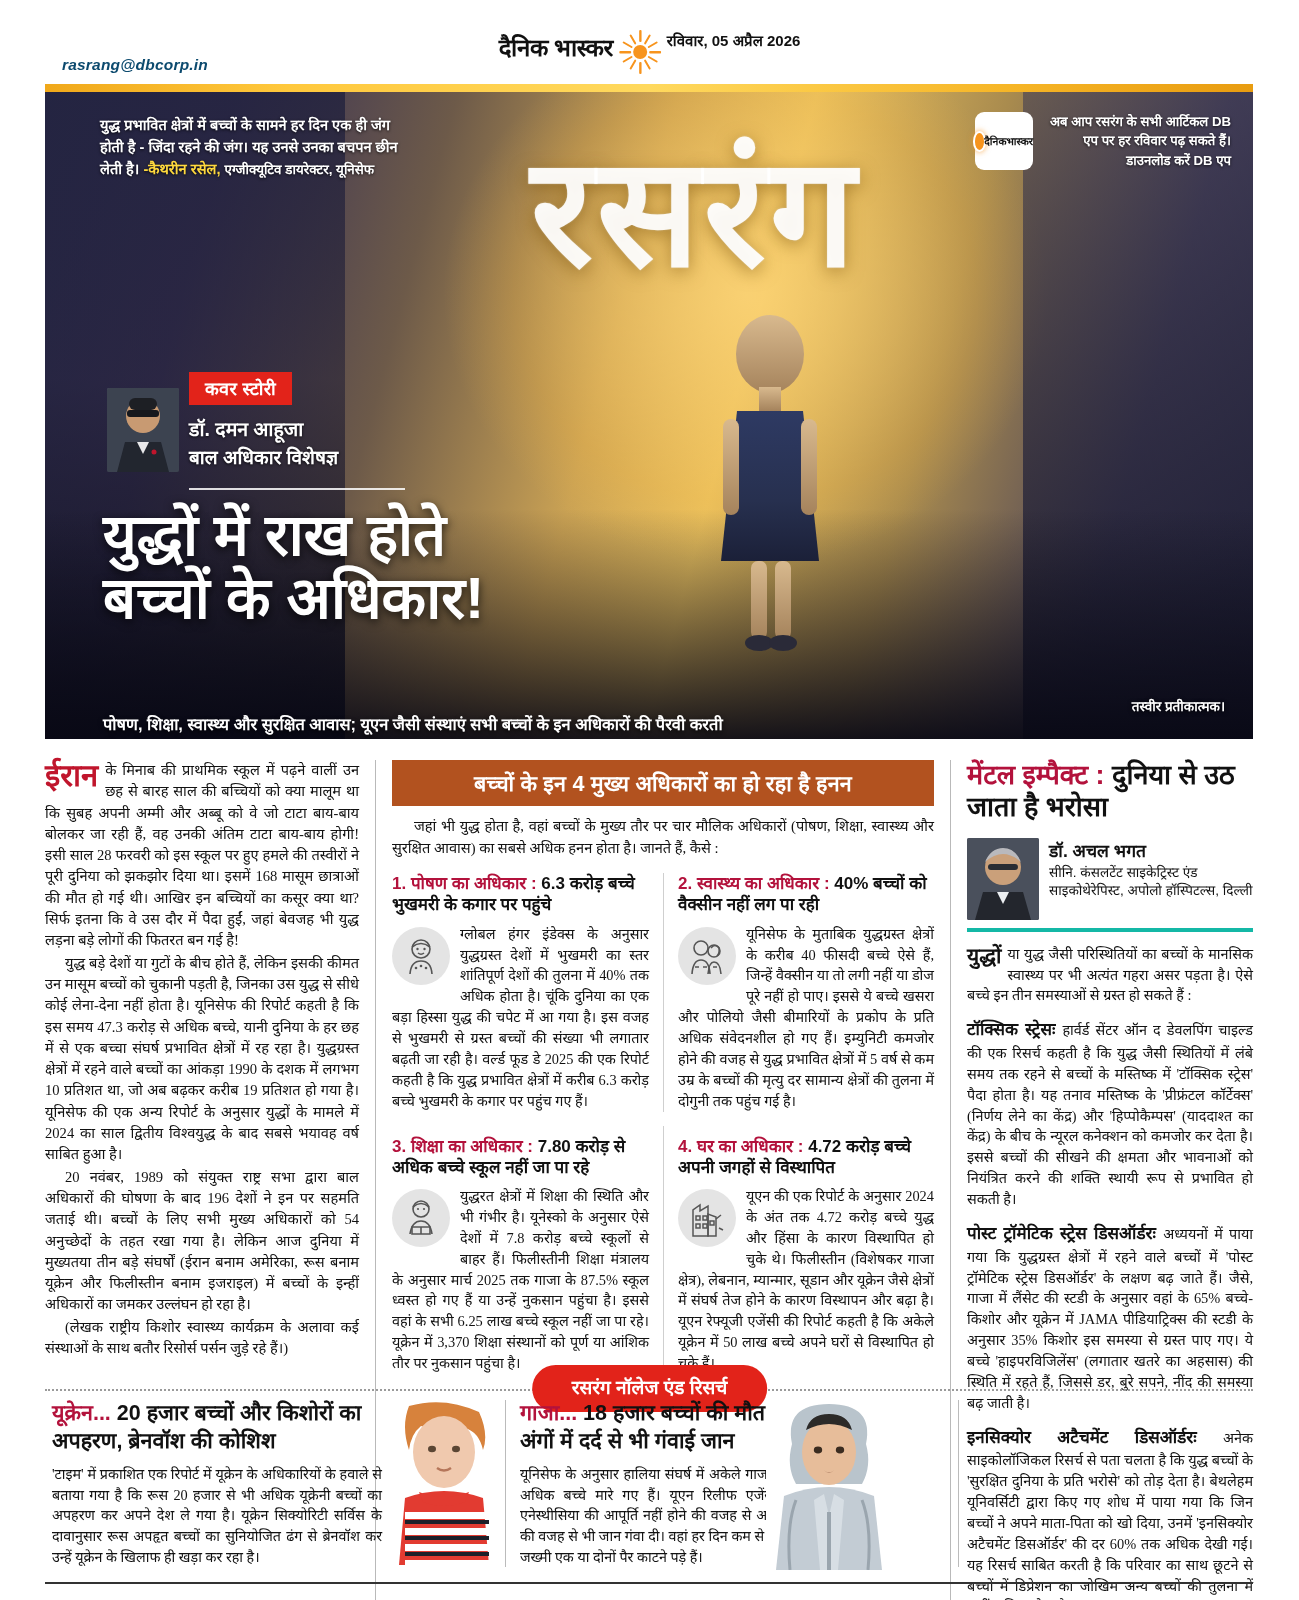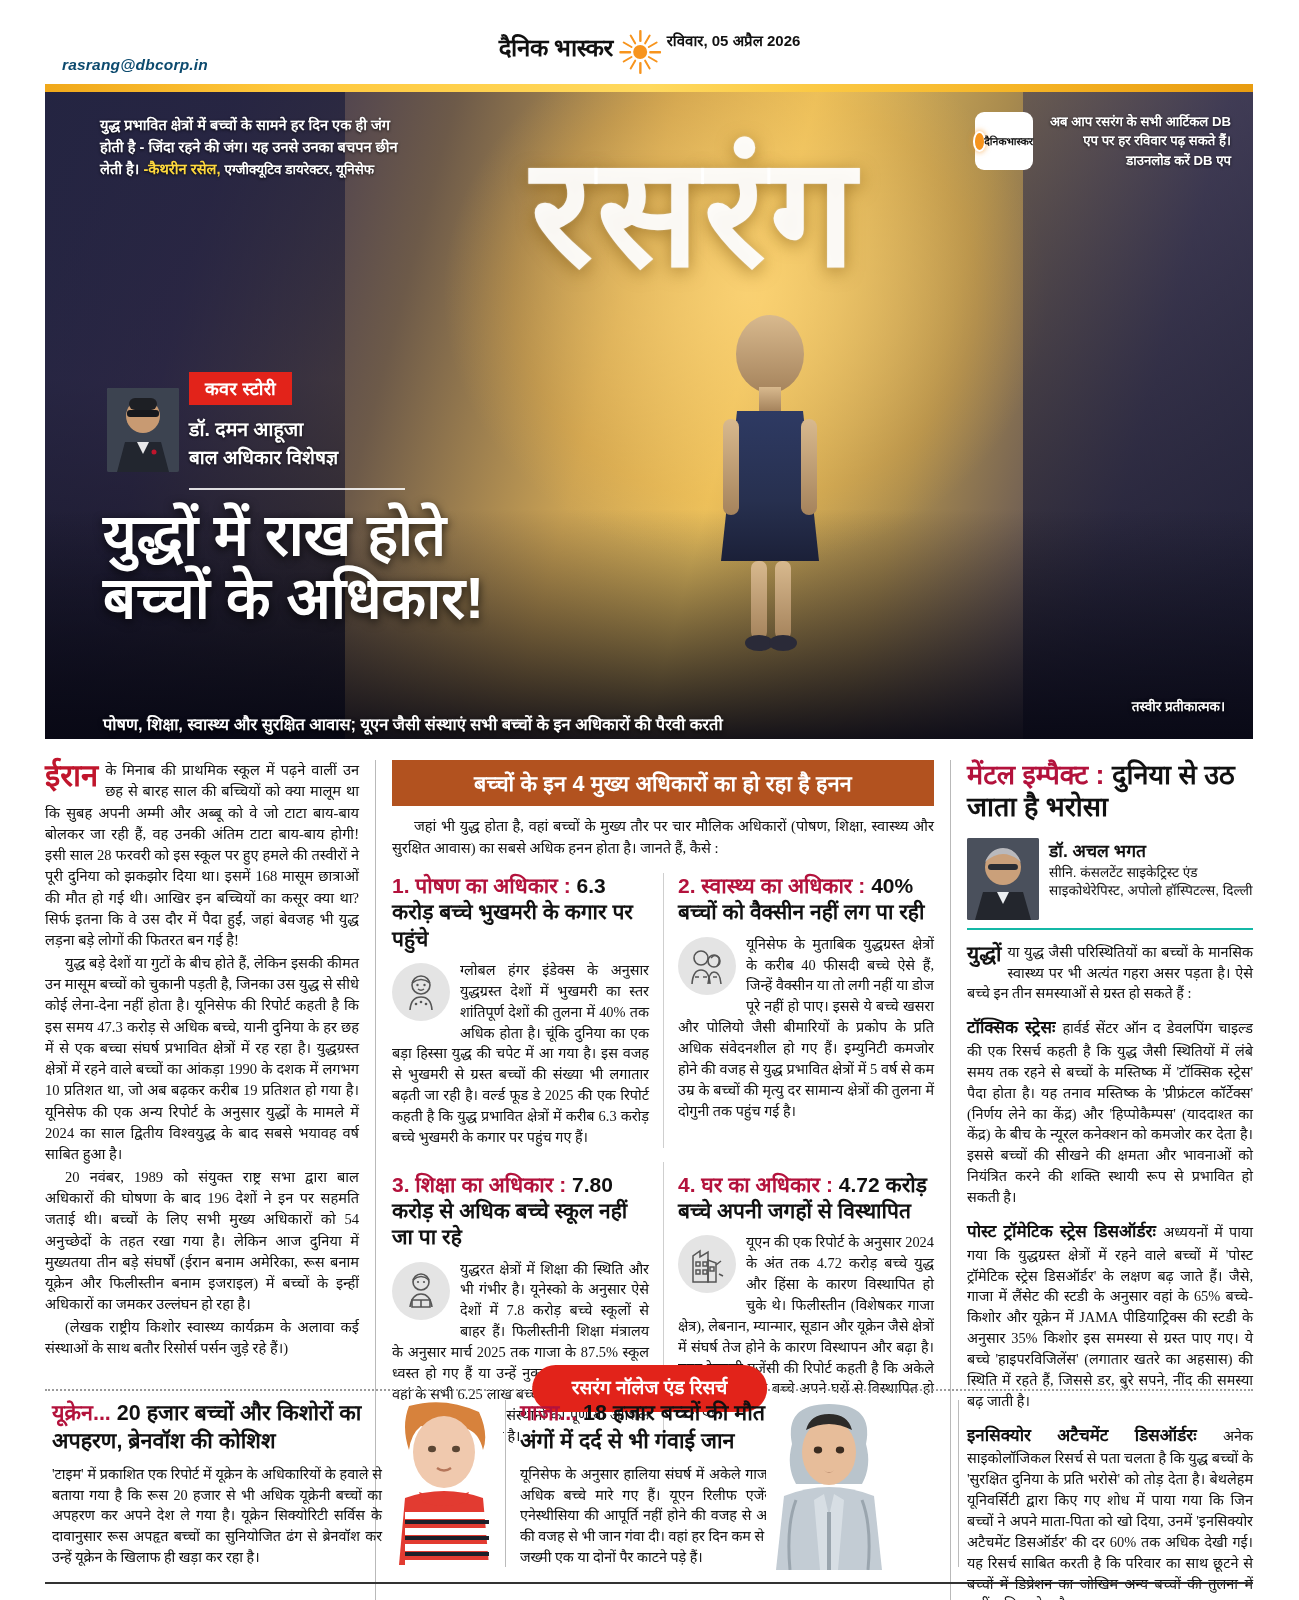--- a/index.html
+++ b/index.html
@@ -176,40 +176,40 @@
   .mid-intro {
     font-family: "Liberation Serif", serif; font-size: 14.6px; line-height: 1.48;
     color:#111; text-align: justify; margin-top: 10px; text-indent: 22px;
   }
   .rights-grid { display: flex; flex-wrap: wrap; margin-top: 14px; }
   .right-cell { width: 50%; padding-right: 14px; }
   .right-cell.r2 { padding-right: 0; padding-left: 14px; border-left: 1px solid #cfcfcf; }
   .right-cell.bottom { margin-top: 14px; padding-top: 10px; }
   .rc-title {
     font-family: "Liberation Sans", sans-serif; font-weight: bold;
-    font-size: 21px; line-height: 1.25; color: #111; margin-bottom: 8px;
+    font-size: 17px; line-height: 1.25; color: #111; margin-bottom: 8px;
   }
   .rc-title .red { color: #b3123c; }
   .rc-icon {
     width: 58px; height: 58px; border-radius: 50%; background: #e4e4e4;
     float: left; margin: 3px 10px 2px 0; display: flex; align-items: center; justify-content: center;
   }
   .rc-body {
     font-family: "Liberation Serif", serif; font-size: 14.4px; line-height: 1.45;
     color: #111; text-align: justify;
   }
 
   
   .mi-title {
     font-family: "Liberation Sans", sans-serif; font-weight: bold;
     font-size: 27px; line-height: 1.18; color: #111;
   }
   .mi-title .red { color: #b3123c; }
   .mi-author { display: flex; gap: 10px; margin-top: 14px; align-items: flex-start;
-               border-bottom: 2px solid #14b8a6; padding-bottom: 8px; }
+               border-bottom: 4px solid #14b8a6; padding-bottom: 8px; }
   .mi-photo { width: 72px; height: 82px; flex: none; background: linear-gradient(160deg,#6a7080,#2d323d); border-radius:2px; overflow:hidden; position:relative;}
   .mi-a-name { font-family:"Liberation Sans",sans-serif; font-weight:bold; font-size:17.5px; color:#111; }
   .mi-a-role { font-family:"Liberation Sans",sans-serif; font-size:13.6px; color:#111; line-height:1.35; margin-top:2px;}
   .mi-p {
     font-family:"Liberation Serif",serif; font-size:14.4px; line-height:1.45; color:#111;
     text-align: justify; margin-top: 12px;
   }
   .mi-lead {
     font-family:"Liberation Sans",sans-serif; font-weight:bold; font-size:21px; color:#111;
     float:left; line-height:.95; margin:2px 6px 0 0;

